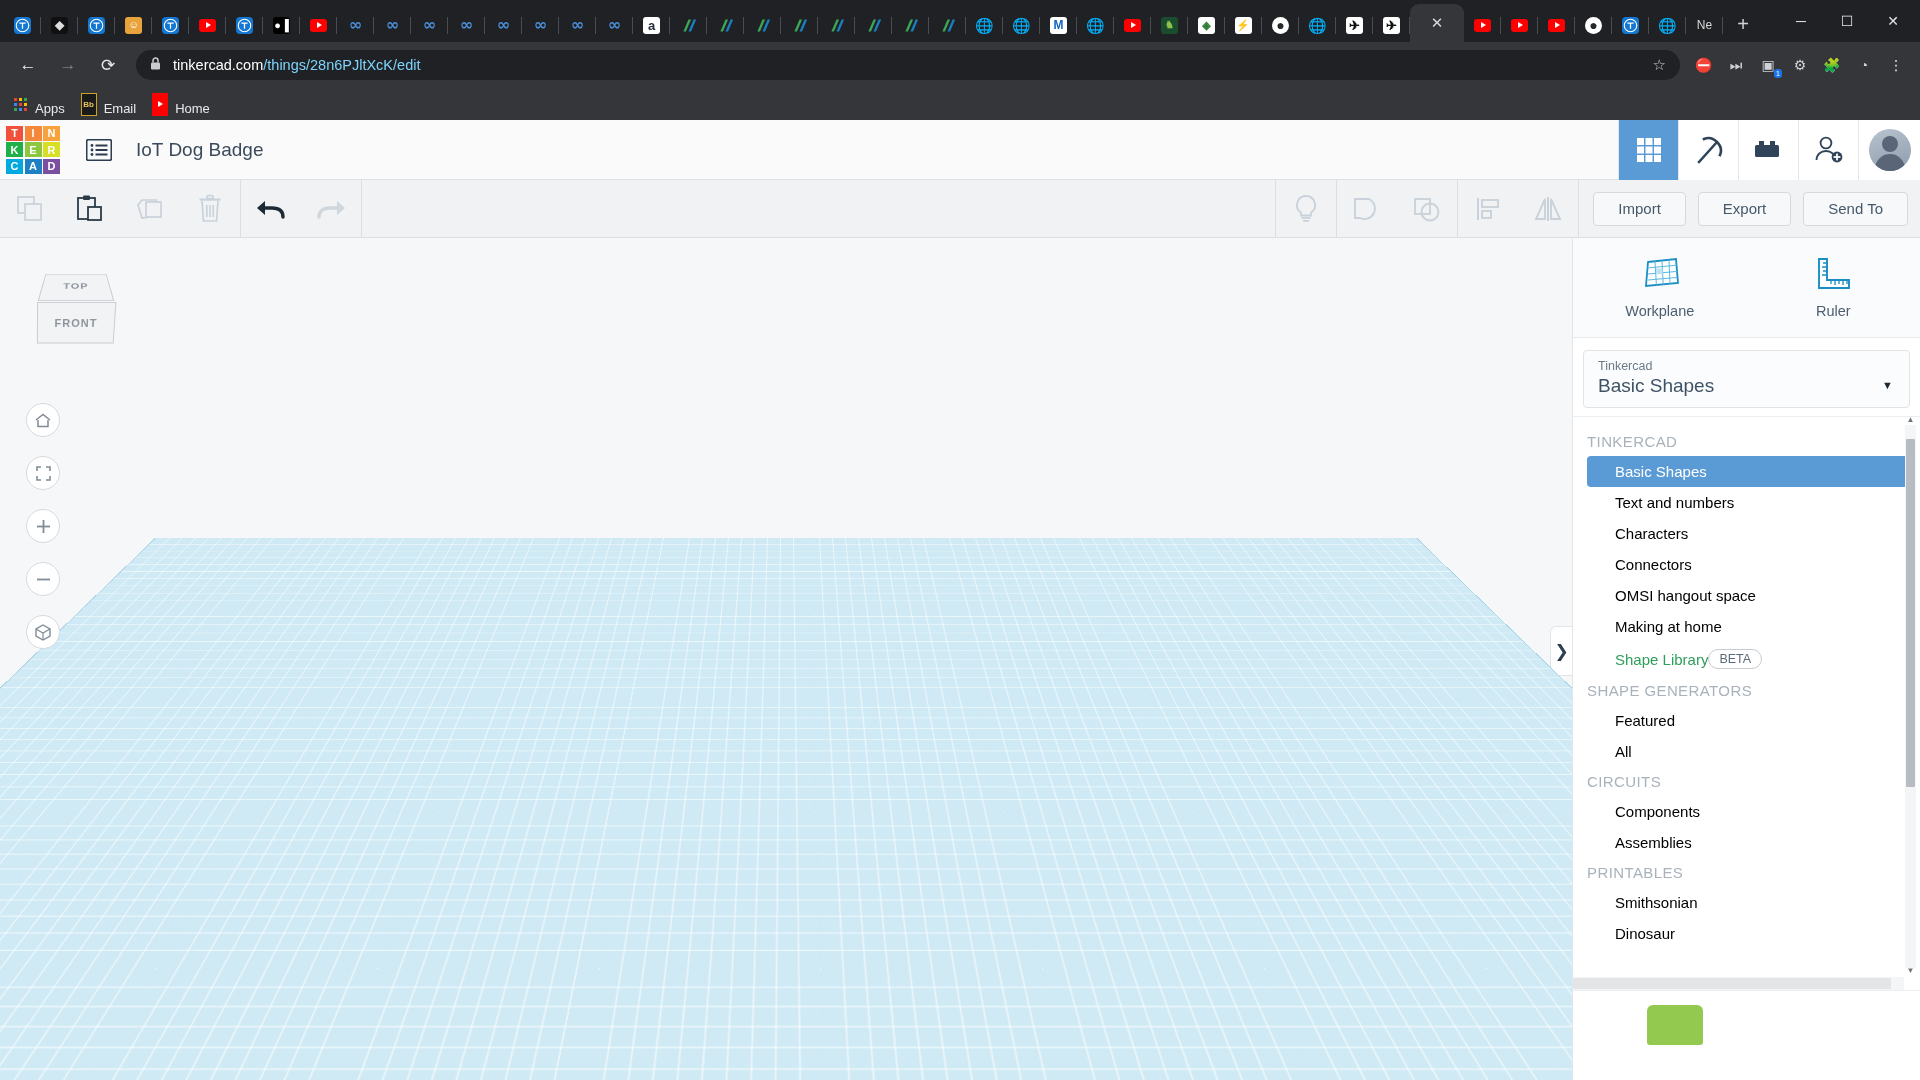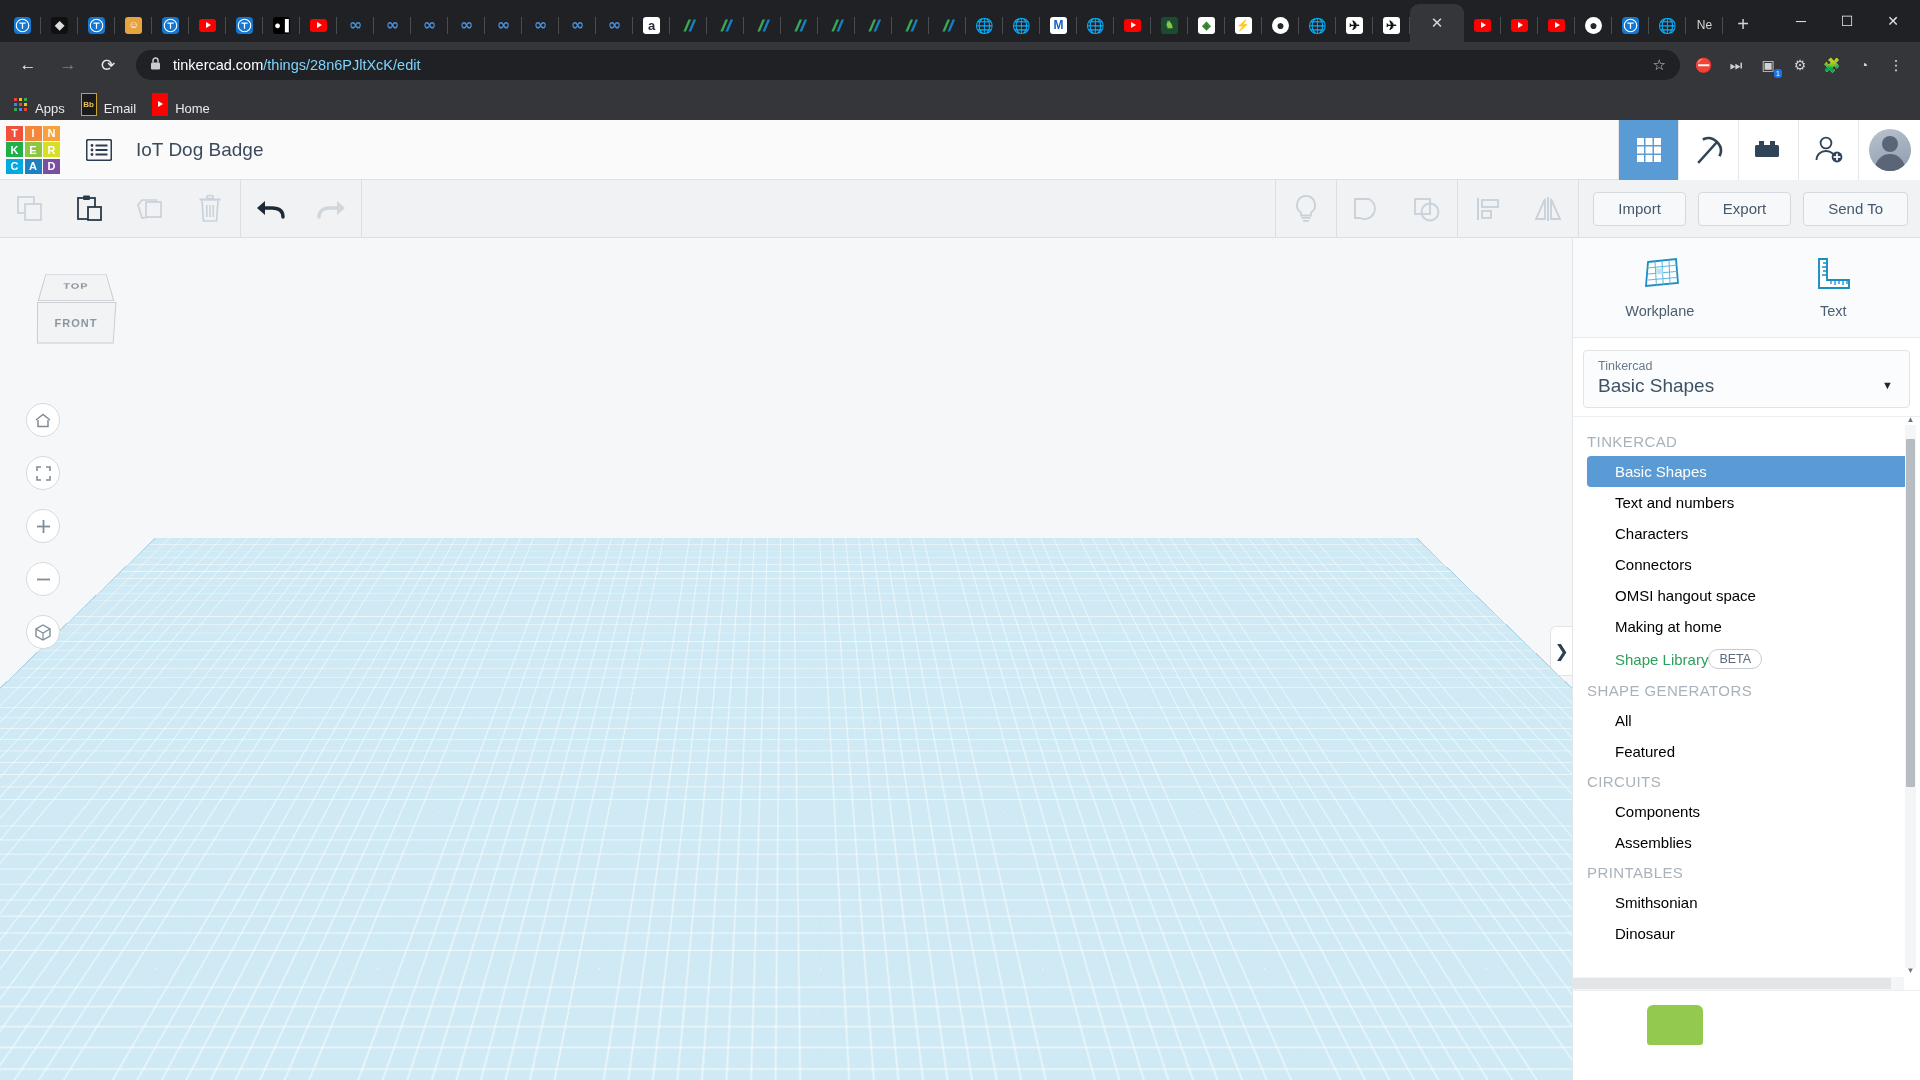--- a/index.html
+++ b/index.html
@@ -743,21 +743,21 @@
           <rect x="17" y="12.5" width="6.6" height="5.8" fill="#bde3f4"></rect>
         </svg>
         <span>Workplane</span>
       </div>
       <div class="panel-tool">
         <svg width="40" height="38" viewBox="0 0 40 38">
           <path d="M6 3 H14 V24 H36 V32 H6 Z" fill="#fff" stroke="#1a8ec4" stroke-width="1.9"></path>
           <path d="M14 7 h-4 M14 11 h-5 M14 15 h-4 M14 19 h-5" stroke="#1a8ec4" stroke-width="1.3"></path>
           <path d="M18 24 v4 M22 24 v5 M26 24 v4 M30 24 v5 M34 24 v4" stroke="#1a8ec4" stroke-width="1.3"></path>
         </svg>
-        <span>Text</span>
+        <span>Ruler</span>
       </div>
     </div>
 
     <div id="lib-select">
       <div id="lib-vendor">Tinkercad</div>
       <div id="lib-name">Basic Shapes</div>
       <div id="lib-caret">▼</div>
     </div>
 
     <div id="lib-list-wrap">
@@ -767,22 +767,22 @@
           <div class="lib-item"><span>Text and numbers</span></div>
           <div class="lib-item"><span>Characters</span></div>
           <div class="lib-item"><span>Connectors</span></div>
           <div class="lib-item"><span>OMSI hangout space</span></div>
           <div class="lib-item"><span>Making at home</span></div>
           <div class="lib-item shape-library">
             <span>Shape Library</span>
             <span class="beta-badge">BETA</span>
           </div>
           <div class="lib-group">SHAPE GENERATORS</div>
+          <div class="lib-item"><span>Featured</span></div>
           <div class="lib-item"><span>All</span></div>
-          <div class="lib-item"><span>Featured</span></div>
           <div class="lib-group">CIRCUITS</div>
           <div class="lib-item"><span>Components</span></div>
           <div class="lib-item"><span>Assemblies</span></div>
           <div class="lib-group">PRINTABLES</div>
           <div class="lib-item"><span>Smithsonian</span></div>
           <div class="lib-item"><span>Dinosaur</span></div>
         </div>
       <div id="lib-vscroll">
         <div class="track"></div>
           <div class="thumb"></div>

